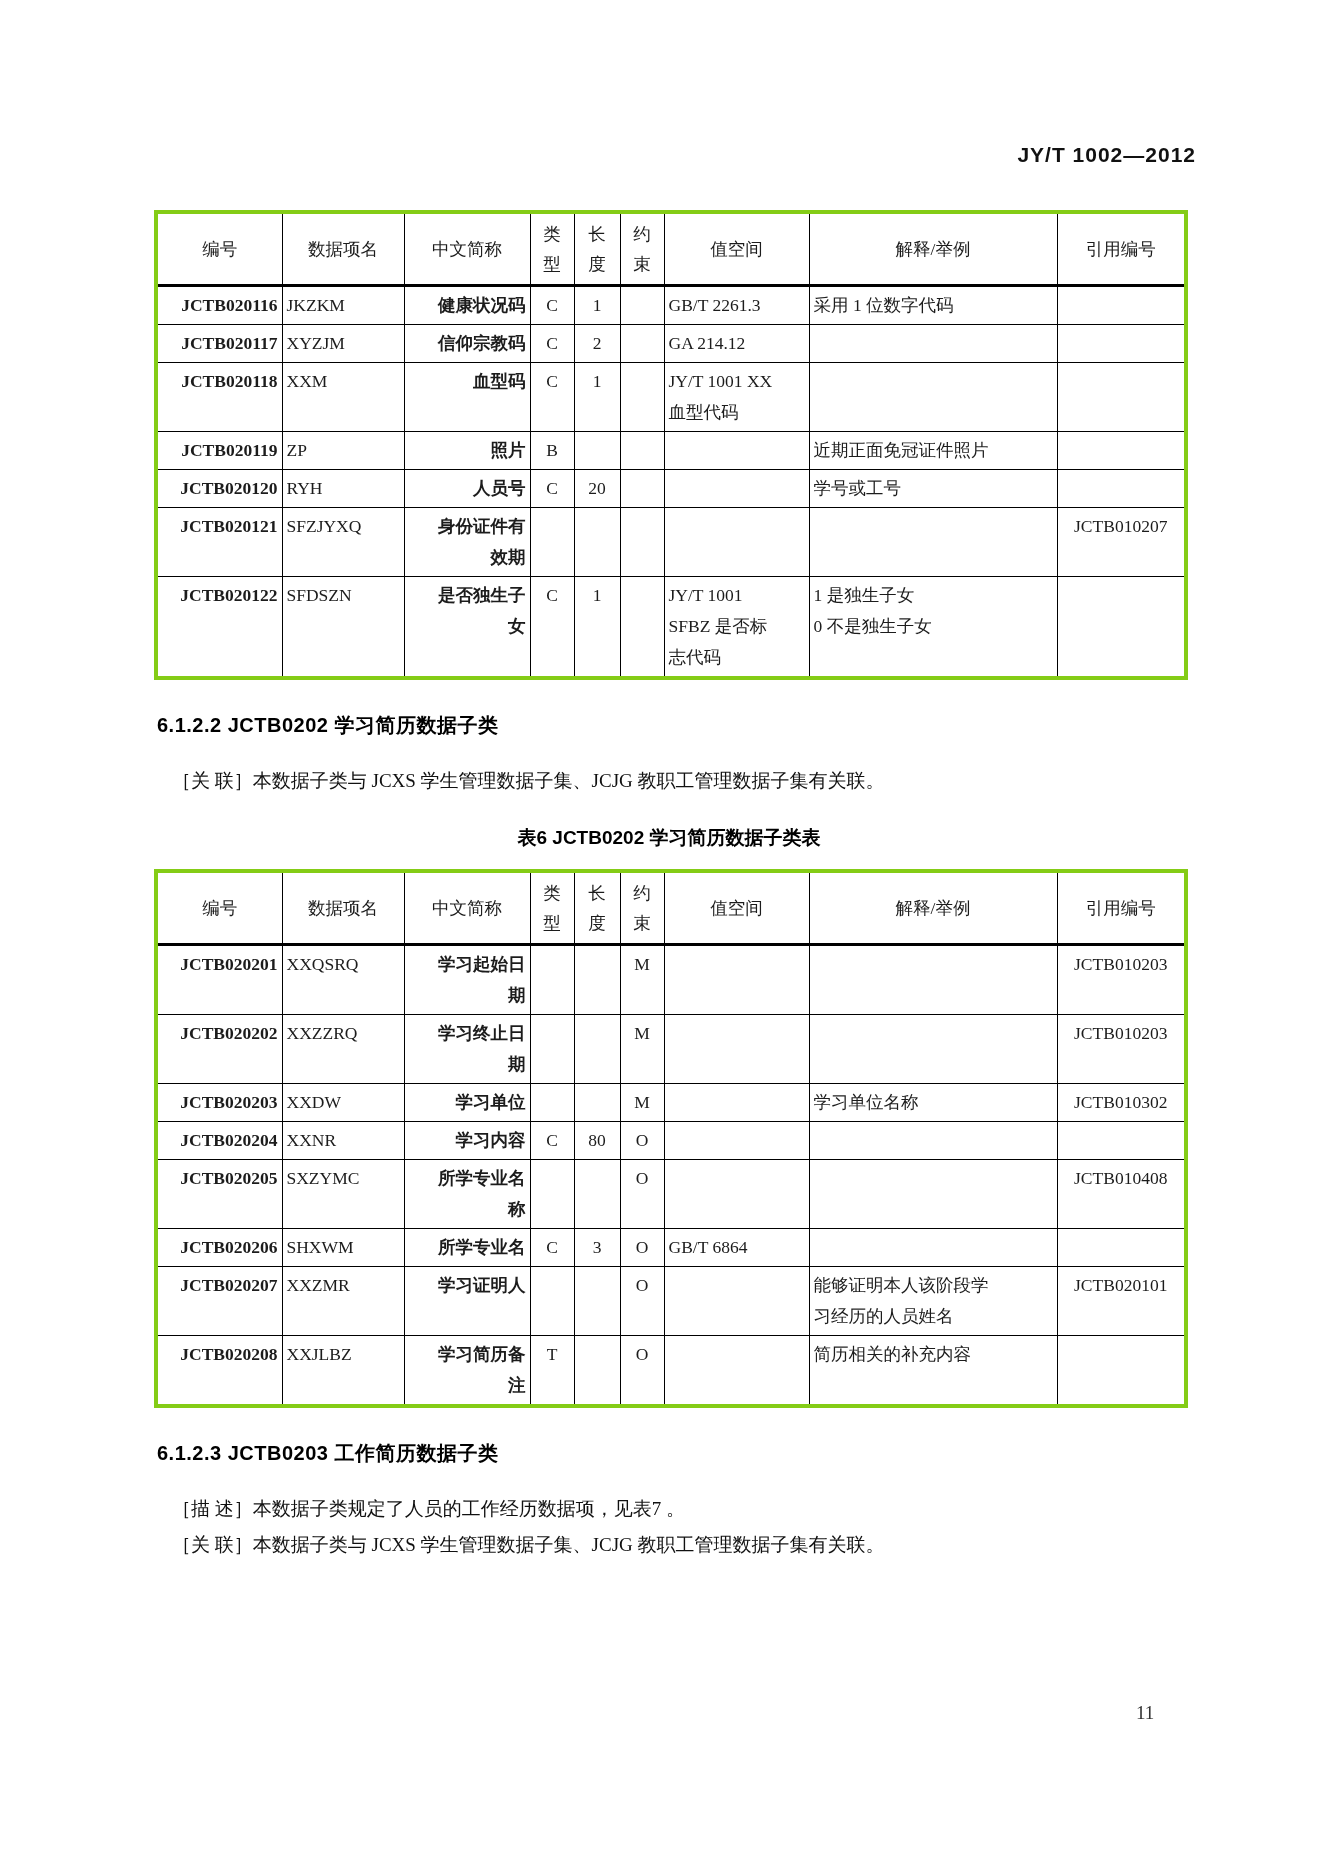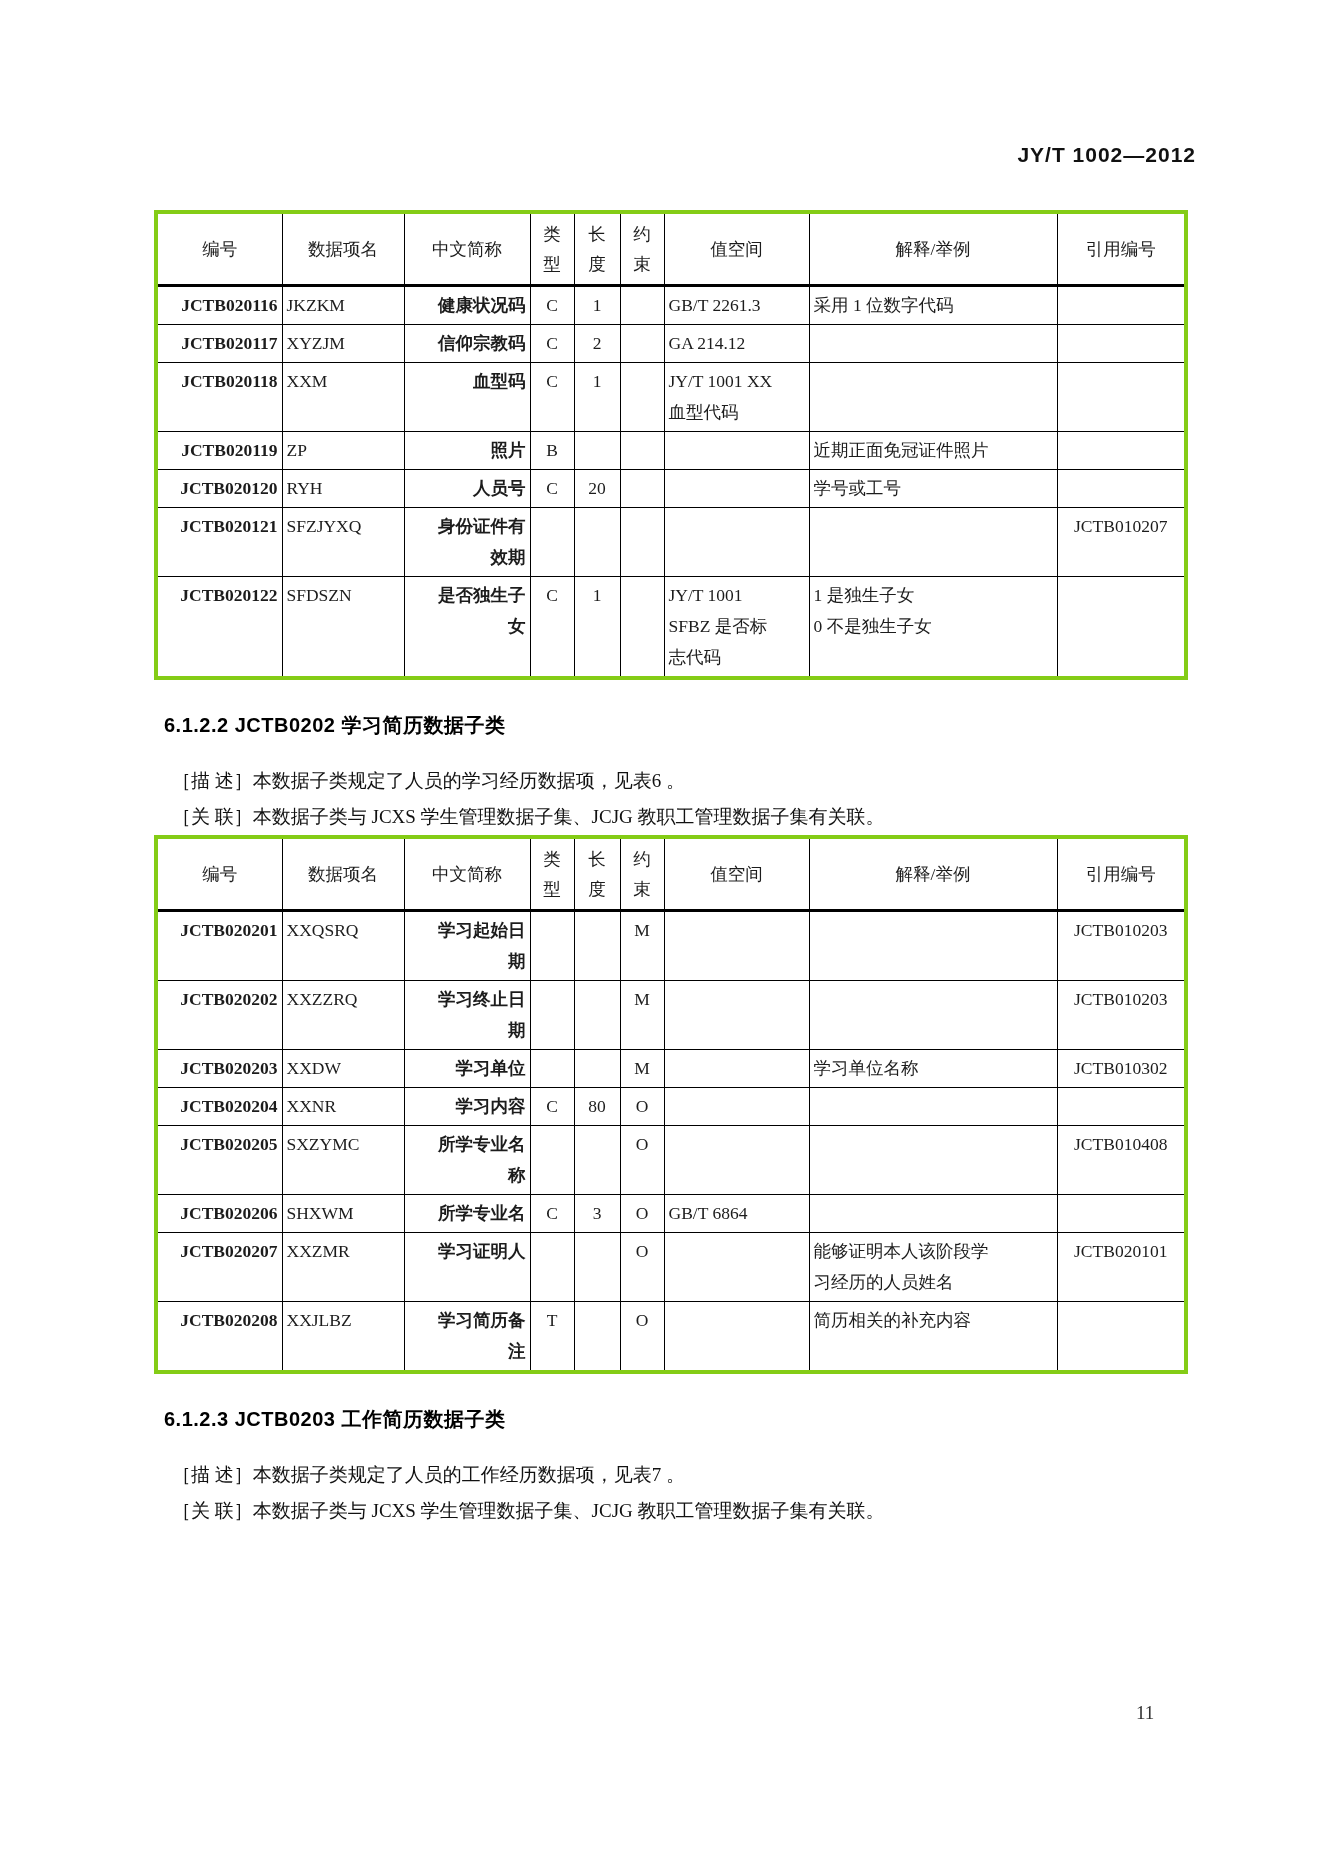--- a/index.html
+++ b/index.html
@@ -72,21 +72,21 @@
   col.c7 { width: 145px; }
   col.c8 { width: 248px; }
   col.c9 { width: 129px; }
 
   h3.section-heading {
     font-family: "Liberation Sans", sans-serif;
     font-weight: 700;
     font-size: 20px;
     letter-spacing: 0.5px;
     color: #000;
-    margin: 32px 0 24px 10px;
+    margin: 32px 0 24px 3px;
   }
   p.body-para {
     font-size: 19px;
     line-height: 36px;
     margin: 0 0 0 18px;
     color: #111;
   }
   .table-caption {
     font-family: "Liberation Sans", sans-serif;
     font-weight: 700;
@@ -222,23 +222,23 @@
 志代码</td>
             <td>1 是独生子女
 0 不是独生子女</td>
             <td></td>
           </tr>
         </tbody>
     </table>
 
     <h3 class="section-heading">6.1.2.2  JCTB0202 学习简历数据子类</h3>
 
-    <p class="body-para">［描 述］本数据子类规定了人员的学习经历数据项，见表6 。</p>
     <p class="body-para">［关 联］本数据子类与 JCXS 学生管理数据子集、JCJG 教职工管理数据子集有关联。</p>
 
+    <div class="table-caption">表6  JCTB0202 学习简历数据子类表</div>
 
     <table class="data-table">
       <colgroup>
         <col class="c1">
           <col class="c2">
           <col class="c3">
           <col class="c4">
           <col class="c5">
         <col class="c6">
           <col class="c7">

